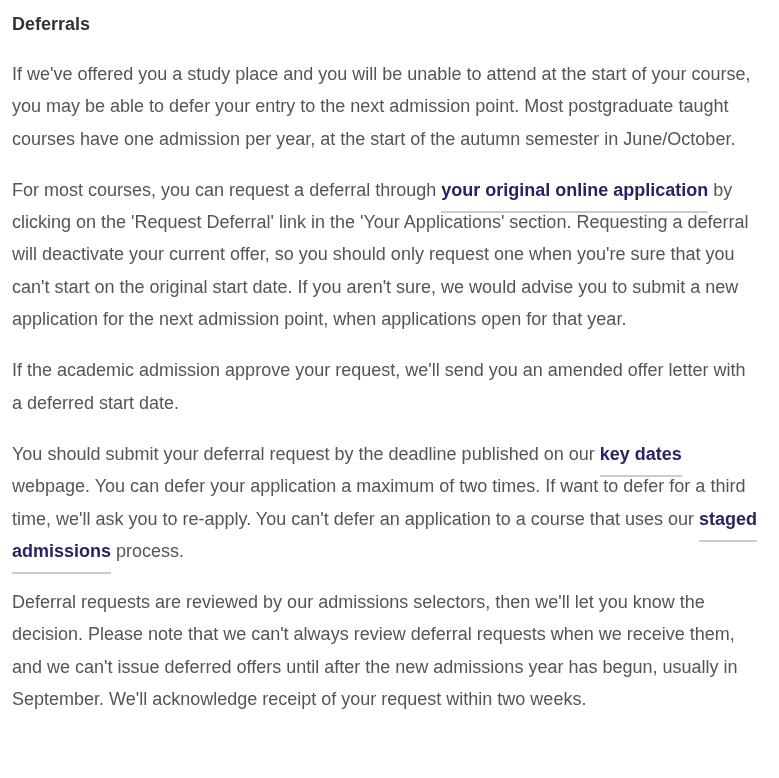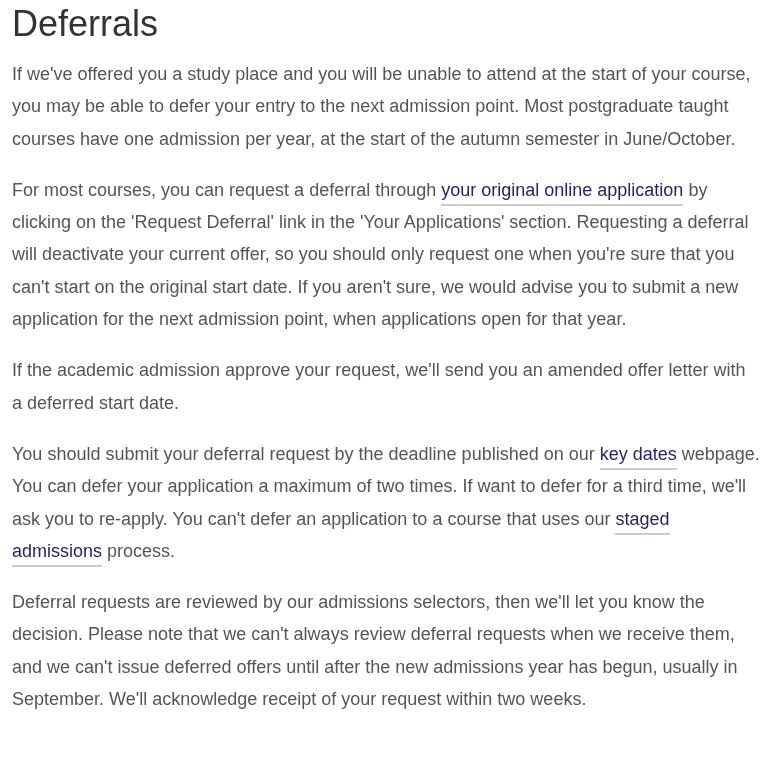--- a/index.html
+++ b/index.html
@@ -10,38 +10,38 @@
   body {
     width: 779px;
     height: 778px;
     font-family: "Liberation Sans", "DejaVu Sans", sans-serif;
     overflow: hidden;
   }
   .content {
     padding: 6px 19px 0 12px;
   }
   h1.page-title {
-    font-size: 36px;
+    font-size: 18px;
     line-height: 36px;
-    font-weight: 400;
+    font-weight: 700;
     color: #333333;
     margin: 0 0 16px 0;
   }
   p.body-paragraph {
     font-size: 18px;
     line-height: 32.3px;
     color: #555555;
     margin: 0 0 19px 0;
   }
   a.inline-link {
     color: #282364;
-    font-weight: 400;
+    font-weight: 700;
     text-decoration: none;
     border-bottom: 2px solid #cccccc;
-    padding-bottom: 4px;
+    padding-bottom: 11px;
     cursor: pointer;
   }
 </style>
 </head>
 <body>
 
 <main class="content">
 
   <h1 class="page-title">Deferrals</h1>
 

